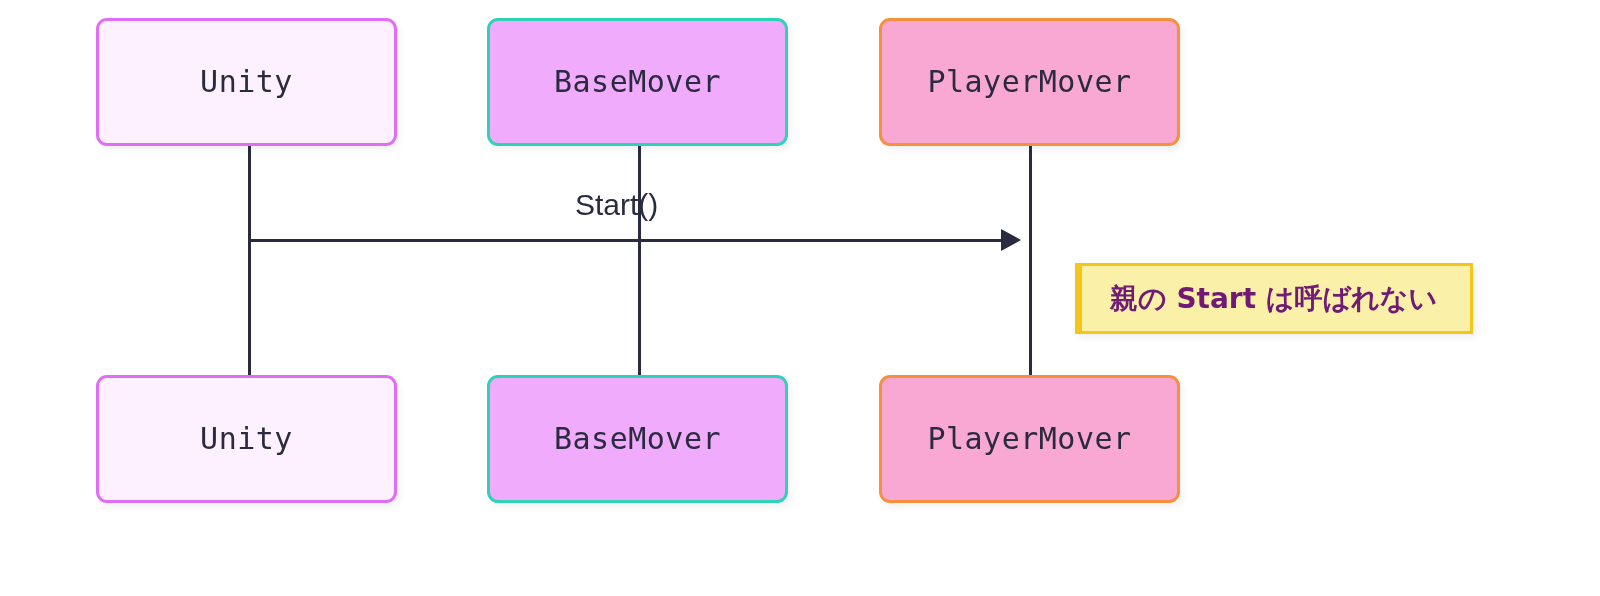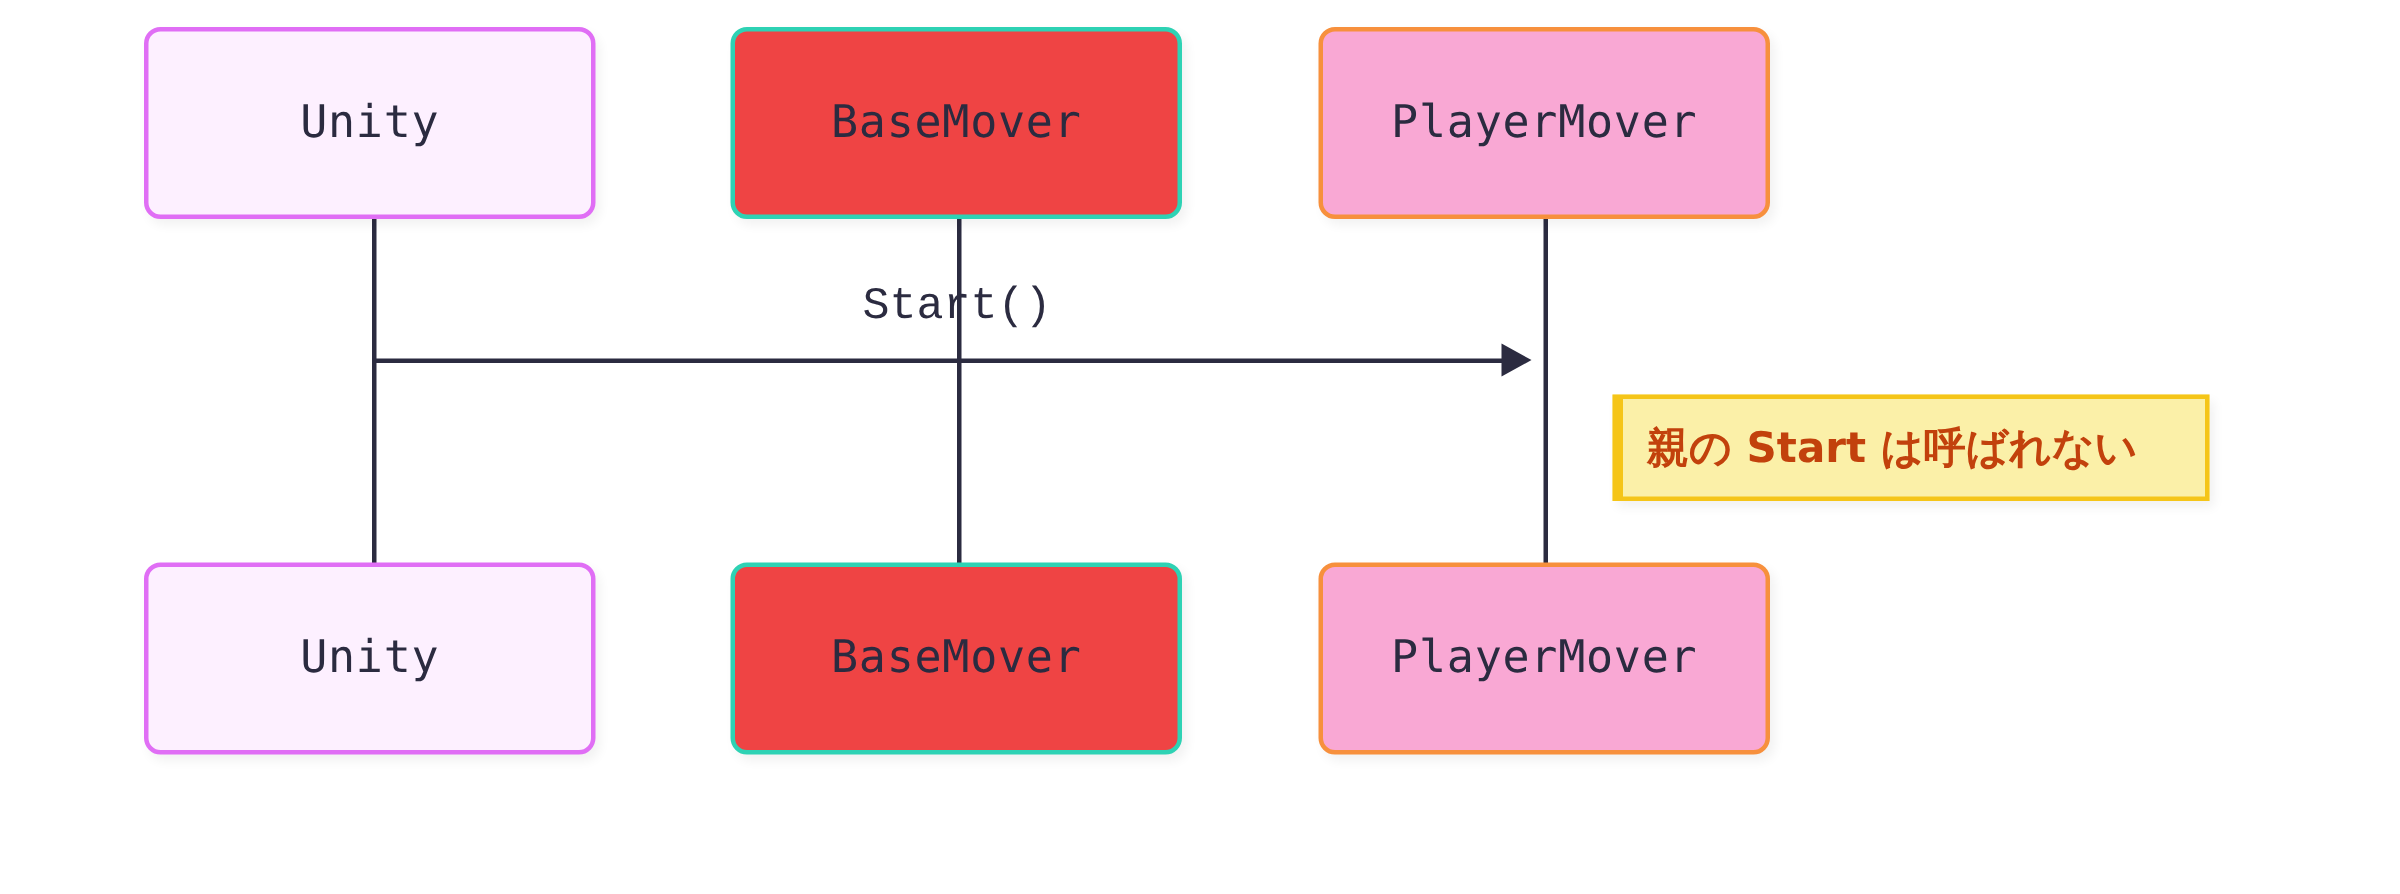--- a/index.html
+++ b/index.html
@@ -44,42 +44,42 @@
   .participant .plabel {
     font-family: "DejaVu Sans Mono", monospace;
     font-size: 30px;
     letter-spacing: 0.5px;
     color: #2b2b40;
     white-space: nowrap;
     line-height: 1;
   }
 
   .p-unity   { border-color: #e06ef5; background: #fdf0ff; }
-  .p-base    { border-color: #2ed2b4; background: #ef4444; }
+  .p-base    { border-color: #2ed2b4; background: #f0abfc; }
   .p-player  { border-color: #f7903d; background: #f9a8d4; }
 
   
   .msg-line {
     position: absolute;
     height: 3px;
     background: #2b2b40;
     z-index: 4;
   }
   .msg-head {
     position: absolute;
     width: 0;
     height: 0;
     border-top: 11px solid transparent;
     border-bottom: 11px solid transparent;
     border-left: 20px solid #2b2b40;
     z-index: 5;
   }
   .msg-label {
     position: absolute;
-    font-family: Liberation Mono, monospace;
+    font-family: Liberation Sans, sans-serif;
     font-size: 30px;
     color: #2b2b40;
     white-space: nowrap;
     z-index: 6;
     line-height: 1;
   }
 
   
   .note {
     position: absolute;
@@ -89,23 +89,23 @@
     border-left-width: 7px;
     display: flex;
     align-items: center;
     z-index: 6;
     box-shadow: 3px 4px 7px rgba(0,0,0,0.06);
   }
   .note .ntext {
     font-family: "DejaVu Sans", sans-serif;
     font-weight: bold;
     font-size: 28px;
-    color: #c2410c;
+    color: #701a75;
     white-space: nowrap;
-    padding-left: 16px;
+    padding-left: 28px;
     line-height: 1;
   }
 </style>
 </head>
 <body>
 
 <div id="diagram">
 
   <div class="lifeline" style="left:248px; top:145px; height:240px;"></div>
   <div class="lifeline" style="left:638px; top:145px; height:240px;"></div>

